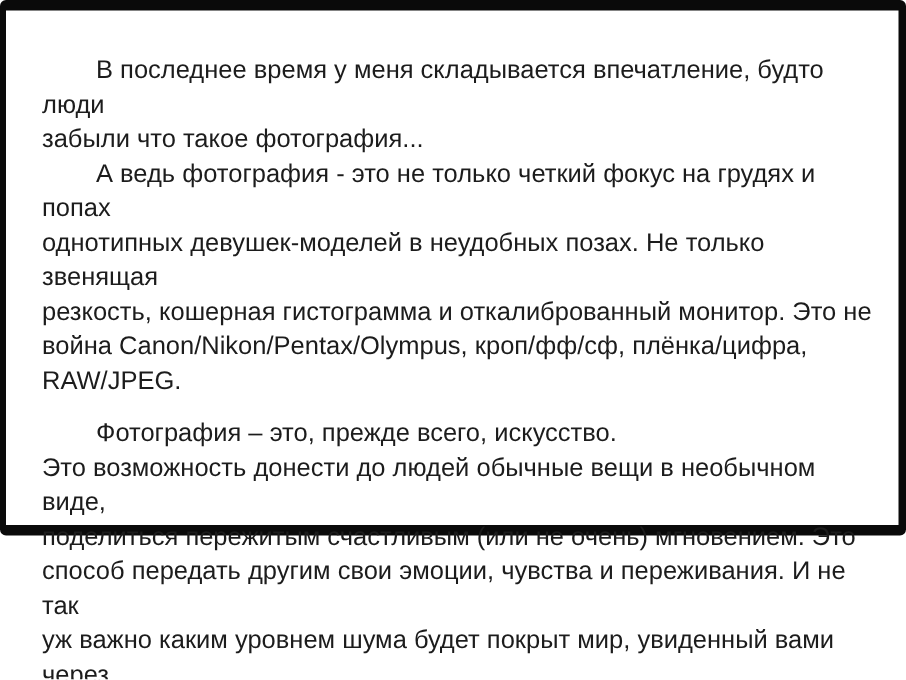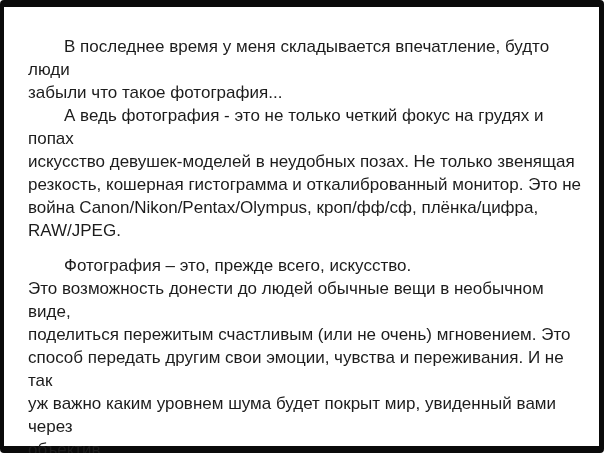--- a/index.html
+++ b/index.html
@@ -11,21 +11,21 @@
     position: relative;
     width: 604px;
     height: 453px;
     background: #ffffff;
     overflow: hidden;
     font-family: "Liberation Sans", sans-serif;
   }
   .frame {
     box-sizing: border-box;
     width: 604px;
-    height: 453px;
+    height: 357px;
     background: #ffffff;
     border-style: solid;
     border-color: #0a0a0a;
     border-width: 7px 5px 7px 4px;
     border-radius: 4px;
     padding: 28px 16px 0 24px;
   }
   .doc p {
     margin: 0;
     font-size: 17px;
@@ -43,21 +43,21 @@
   }
 </style>
 </head>
 <body>
 
 <div class="canvas">
   <div class="frame doc">
     <p class="indent">В последнее время у меня складывается впечатление, будто люди
 забыли что такое фотография...</p>
     <p class="indent">А ведь фотография - это не только четкий фокус на грудях и попах
-искусство девушек-моделей в неудобных позах. Не только звенящая
+однотипных девушек-моделей в неудобных позах. Не только звенящая
 резкость, кошерная гистограмма и откалиброванный монитор. Это не
 война Canon/Nikon/Pentax/Olympus, кроп/фф/сф, плёнка/цифра,
 RAW/JPEG.</p>
     <p class="indent gap-before">Фотография – это, прежде всего, искусство.
 Это возможность донести до людей обычные вещи в необычном виде,
 поделиться пережитым счастливым (или не очень) мгновением. Это
 способ передать другим свои эмоции, чувства и переживания. И не так
 уж важно каким уровнем шума будет покрыт мир, увиденный вами через
 объектив.</p>
 

